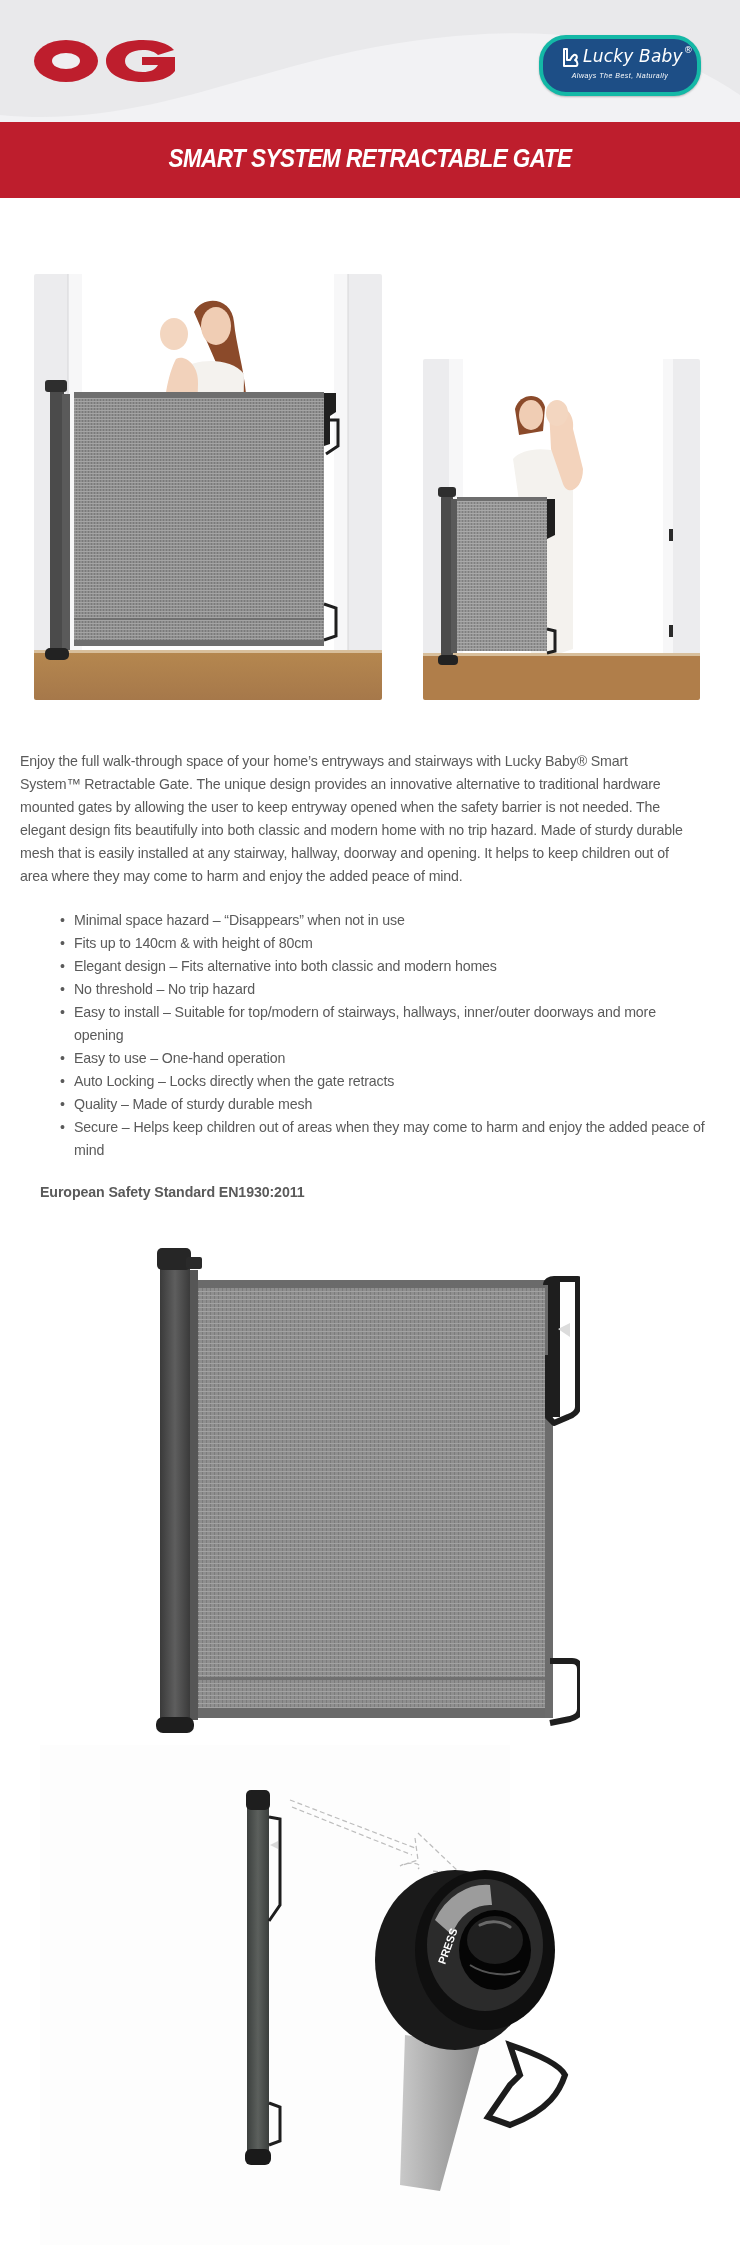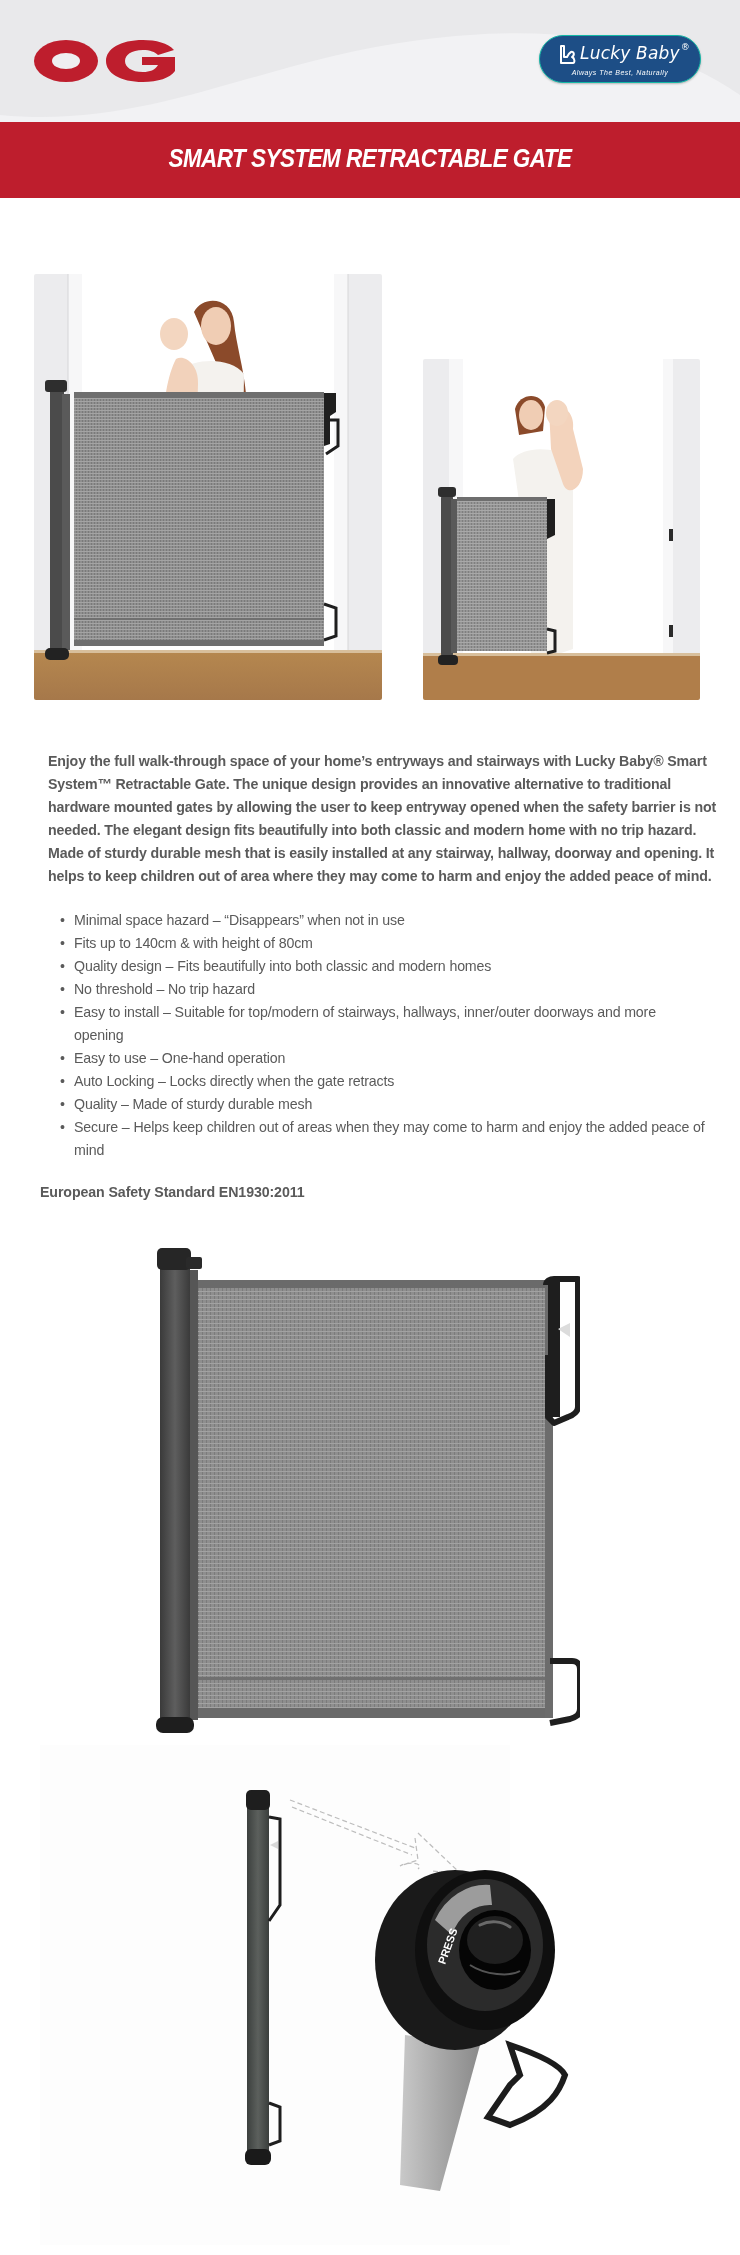--- a/index.html
+++ b/index.html
@@ -3,36 +3,36 @@
 <meta charset="utf-8">
 <style>
   html, body { margin: 0; padding: 0; background: #ffffff; }
   body { width: 740px; height: 2255px; position: relative; overflow: hidden; font-family: "Liberation Sans", sans-serif; color: #555; }
   .abs { position: absolute; }
 
   
   .header { left: 0; top: 0; width: 740px; height: 122px; background: #efeff1; overflow: hidden; }
   .header svg.wave { position: absolute; left: 0; top: 0; }
   .og-logo { left: 32px; top: 38px; width: 145px; height: 46px; }
-  .lb-logo { left: 539px; top: 35px; width: 162px; height: 48px; border-radius: 27px; background: #1d4e86; border: 1px solid #14b8a6; box-sizing: border-box; box-shadow: 0 1px 2px rgba(0,0,0,0.25); }
+  .lb-logo { left: 539px; top: 35px; width: 162px; height: 61px; border-radius: 27px; background: #1d4e86; border: 4px solid #14b8a6; box-sizing: border-box; box-shadow: 0 1px 2px rgba(0,0,0,0.25); }
   .lb-logo .lb-mark { position: absolute; left: 18px; top: 9px; width: 18px; height: 20px; }
   .lb-logo .lb-name { position: absolute; left: 40px; top: 7px; color: #fff; font-family: "DejaVu Sans", sans-serif; font-style: italic; font-size: 17px; letter-spacing: 0.2px; white-space: nowrap; }
   .lb-logo .lb-reg { font-size: 9px; vertical-align: top; position: relative; top: -1px; margin-left: 1px; }
   .lb-logo .lb-tag { position: absolute; left: 0; width: 100%; text-align: center; top: 33px; color: #fff; font-size: 7px; font-style: italic; letter-spacing: 0.5px; white-space: nowrap; }
 
   .banner { left: 0; top: 122px; width: 740px; height: 76px; background: #be1e2d; padding-left: 8px; }
   .banner h1 { margin: 0; position: absolute; left: 0; width: 740px; top: 22px; text-align: center; color: #fff; font-family: "Liberation Sans", sans-serif; font-weight: bold; font-style: italic; font-size: 25px; letter-spacing: -0.6px; transform: scaleX(0.9); transform-origin: center; }
 
   
   .photo { overflow: hidden; border-radius: 2px; }
   .photo1 { left: 34px; top: 274px; width: 348px; height: 426px; }
   .photo2 { left: 423px; top: 359px; width: 277px; height: 341px; }
 
   
-  .desc { left: 48px; top: 750px; width: 672px; margin: 0; font-size: 14.2px; line-height: 23px; color: #5a5a5a; letter-spacing: -0.15px; font-weight: bold; }
+  .desc { left: 20px; top: 750px; width: 672px; margin: 0; font-size: 14.2px; line-height: 23px; color: #5a5a5a; letter-spacing: -0.15px; }
   .features { left: 34px; top: 909px; width: 672px; margin: 0; padding: 0; list-style: none; font-size: 14.2px; line-height: 23px; color: #5a5a5a; letter-spacing: -0.15px; }
   .features li { position: relative; padding-left: 40px; }
   .features li .bullet { position: absolute; left: 26px; top: 0; }
   .standard { left: 40px; top: 1184px; margin: 0; font-size: 14.2px; font-weight: bold; color: #5a5a5a; letter-spacing: -0.1px; }
 
   .gate-big { left: 150px; top: 1245px; width: 430px; height: 490px; }
   .detail { left: 40px; top: 1745px; width: 660px; height: 500px; }
 </style>
 </head>
 <body>
@@ -149,21 +149,21 @@
       <path d="M124,270 L132,272 L132,292 L124,294" fill="none" stroke="#1f1f1f" stroke-width="3"></path>
     </g>
   </svg>
 </div>
 
 <p class="abs desc">Enjoy the full walk-through space of your home’s entryways and stairways with Lucky Baby® Smart System™  Retractable Gate. The unique design provides an innovative alternative to traditional hardware mounted gates by allowing the user to keep entryway opened when the safety barrier is not needed. The elegant design fits beautifully into both classic and modern home with no trip hazard. Made of sturdy durable mesh that is easily installed at any stairway, hallway, doorway and opening. It helps to keep children out of area where they may come to harm and enjoy the added peace of mind.</p>
 
 <ul class="abs features">
   <li><span class="bullet">•</span><span>Minimal space hazard – “Disappears” when not in use</span></li>
   <li><span class="bullet">•</span><span>Fits up to 140cm &amp; with height of 80cm</span></li>
-  <li><span class="bullet">•</span><span>Quality design – Fits beautifully into both classic and modern homes</span></li>
+  <li><span class="bullet">•</span><span>Elegant design – Fits alternative into both classic and modern homes</span></li>
   <li><span class="bullet">•</span><span>No threshold – No trip hazard</span></li>
   <li><span class="bullet">•</span><span>Easy to install – Suitable for top/modern of stairways, hallways, inner/outer doorways and more opening</span></li>
   <li><span class="bullet">•</span><span>Easy to use – One-hand operation</span></li>
   <li><span class="bullet">•</span><span>Auto Locking – Locks directly when the gate retracts</span></li>
   <li><span class="bullet">•</span><span>Quality – Made of sturdy durable mesh</span></li>
   <li><span class="bullet">•</span><span>Secure – Helps keep children out of areas when they may come to harm and enjoy the added peace of mind</span></li>
 </ul>
 
 <p class="abs standard">European Safety Standard EN1930:2011</p>
 

